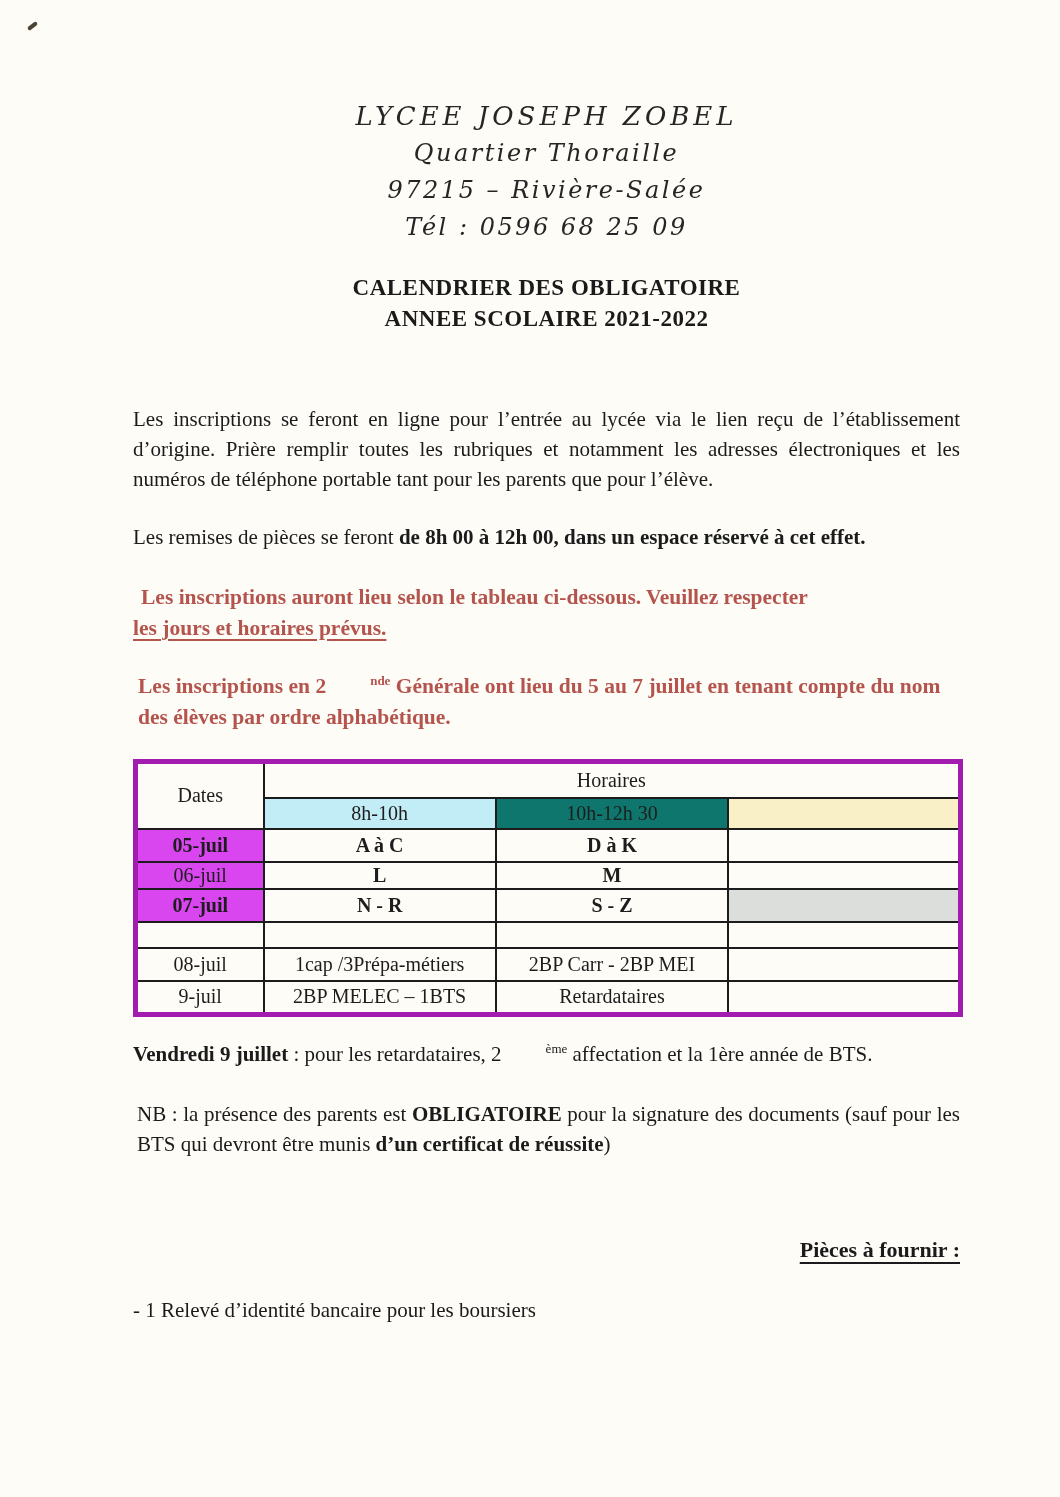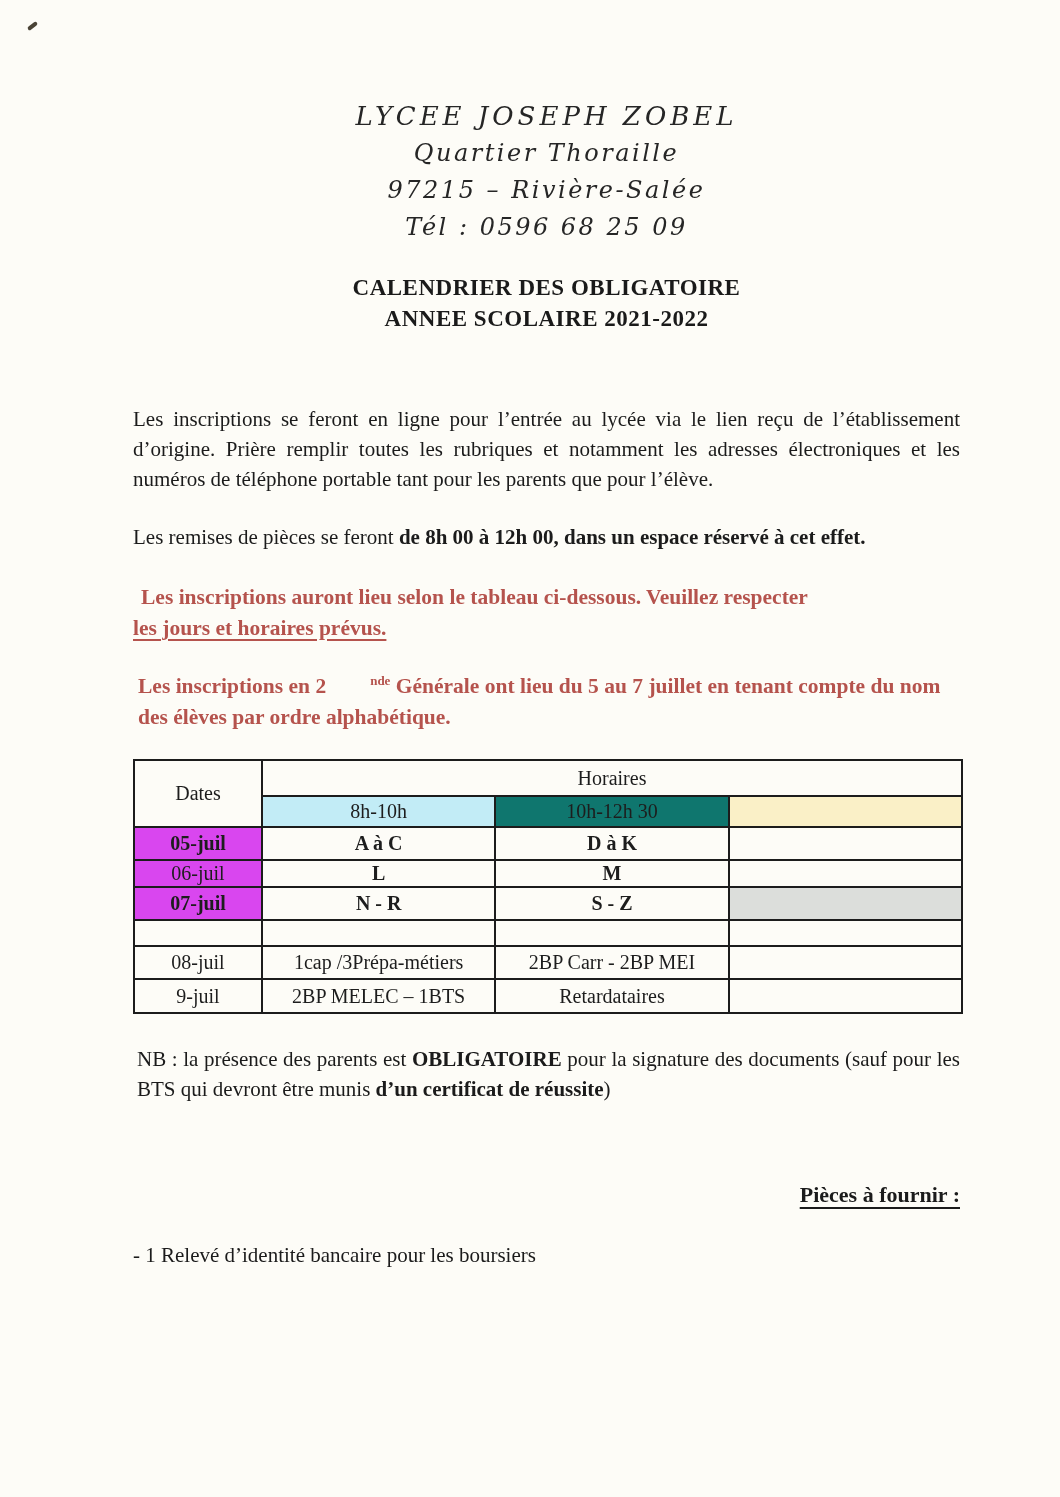--- a/index.html
+++ b/index.html
@@ -43,21 +43,21 @@
   .vendredi{margin-top:22px;text-align:justify;}
   .nb{margin-top:30px;text-align:justify;padding-left:4px;}
   sup{font-size:13px;line-height:0;margin-left:44px;}
   b,strong{font-weight:bold;}
   
   table.calendar{
     border-collapse:collapse;
     width:830px;
     margin-top:26px;
     table-layout:fixed;
-    border:2px solid #a21caf;
+    border:5px solid #a21caf;
   }
   table.calendar td{
     border:2px solid #1c1c1c;
     font-size:20px;
     text-align:center;
     vertical-align:middle;
     padding:1px 4px;
     overflow:hidden;
     box-sizing:border-box;
   }
@@ -158,20 +158,21 @@
       </tr>
       <tr class="r-d5">
         <td class="left">9-juil</td>
         <td class="left">2BP MELEC – 1BTS</td>
         <td class="left">Retardataires</td>
         <td></td>
       </tr>
     </tbody>
   </table>
 
+  <p class="vendredi"><strong>Vendredi 9 juillet</strong><span> : pour les retardataires, 2</span><sup>ème</sup><span> affectation et la 1ère année de BTS.</span></p>
 
   <p class="nb"><span>NB : la présence des parents est </span><strong>OBLIGATOIRE</strong><span> pour la signature des documents (sauf pour les BTS qui devront être munis </span><strong>d’un certificat de réussite</strong><span>)</span></p>
 
   <p class="pieces-heading">Pièces à fournir :</p>
 
   <p class="pieces-item">- 1 Relevé d’identité bancaire pour les boursiers</p>
 
 </div>
 
 </body></html>

